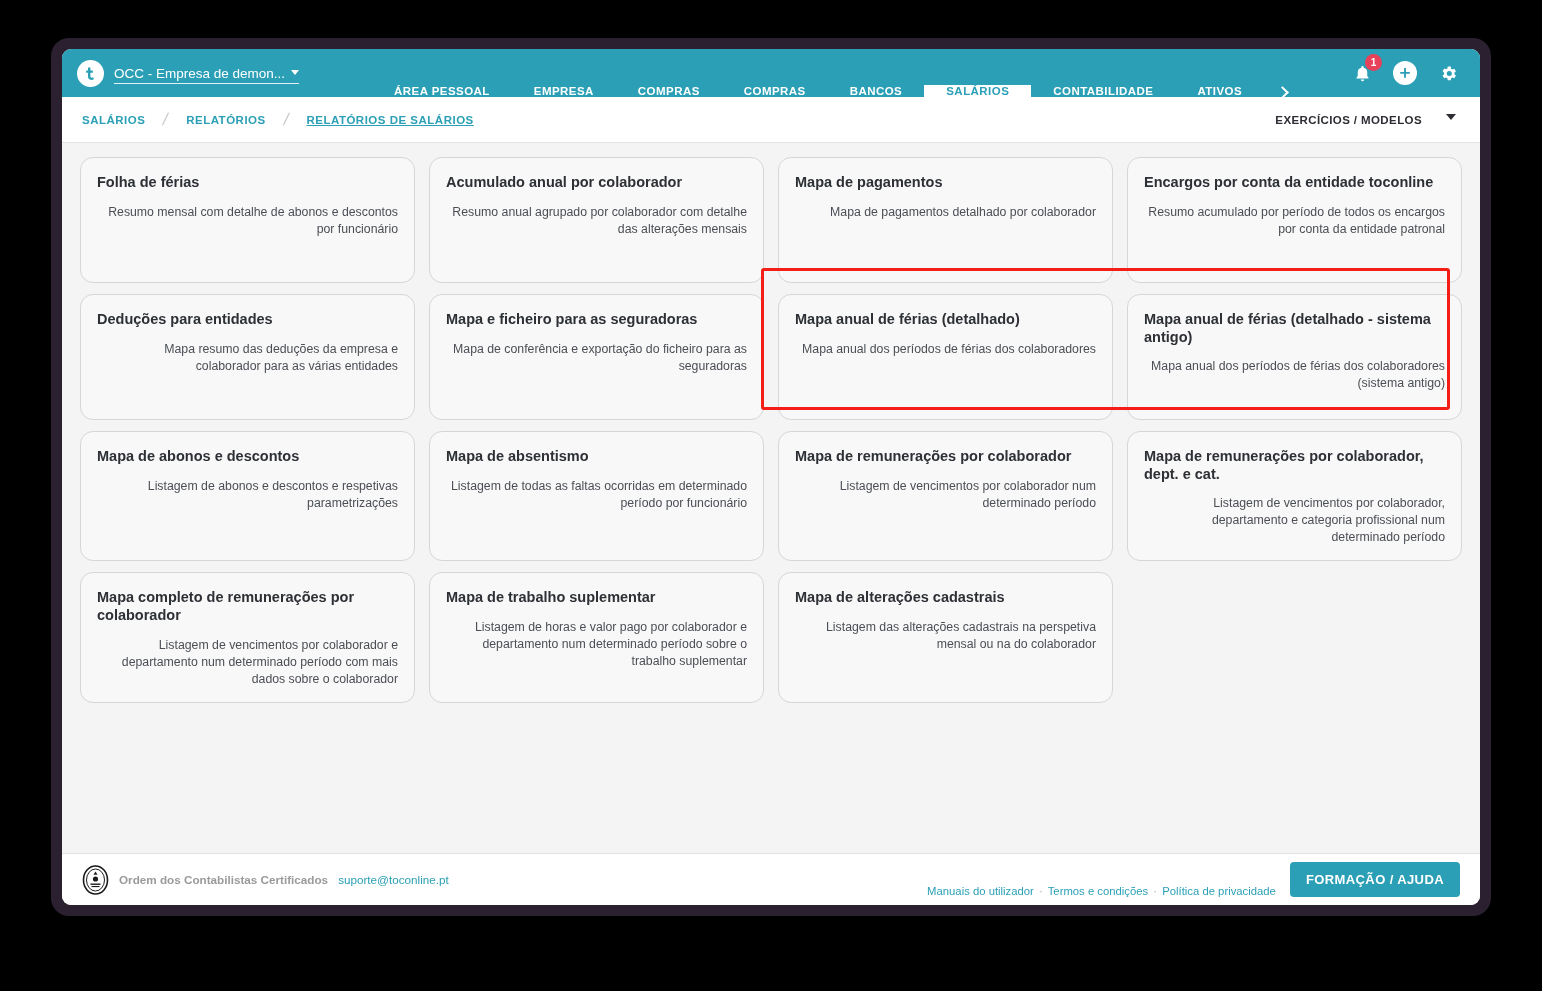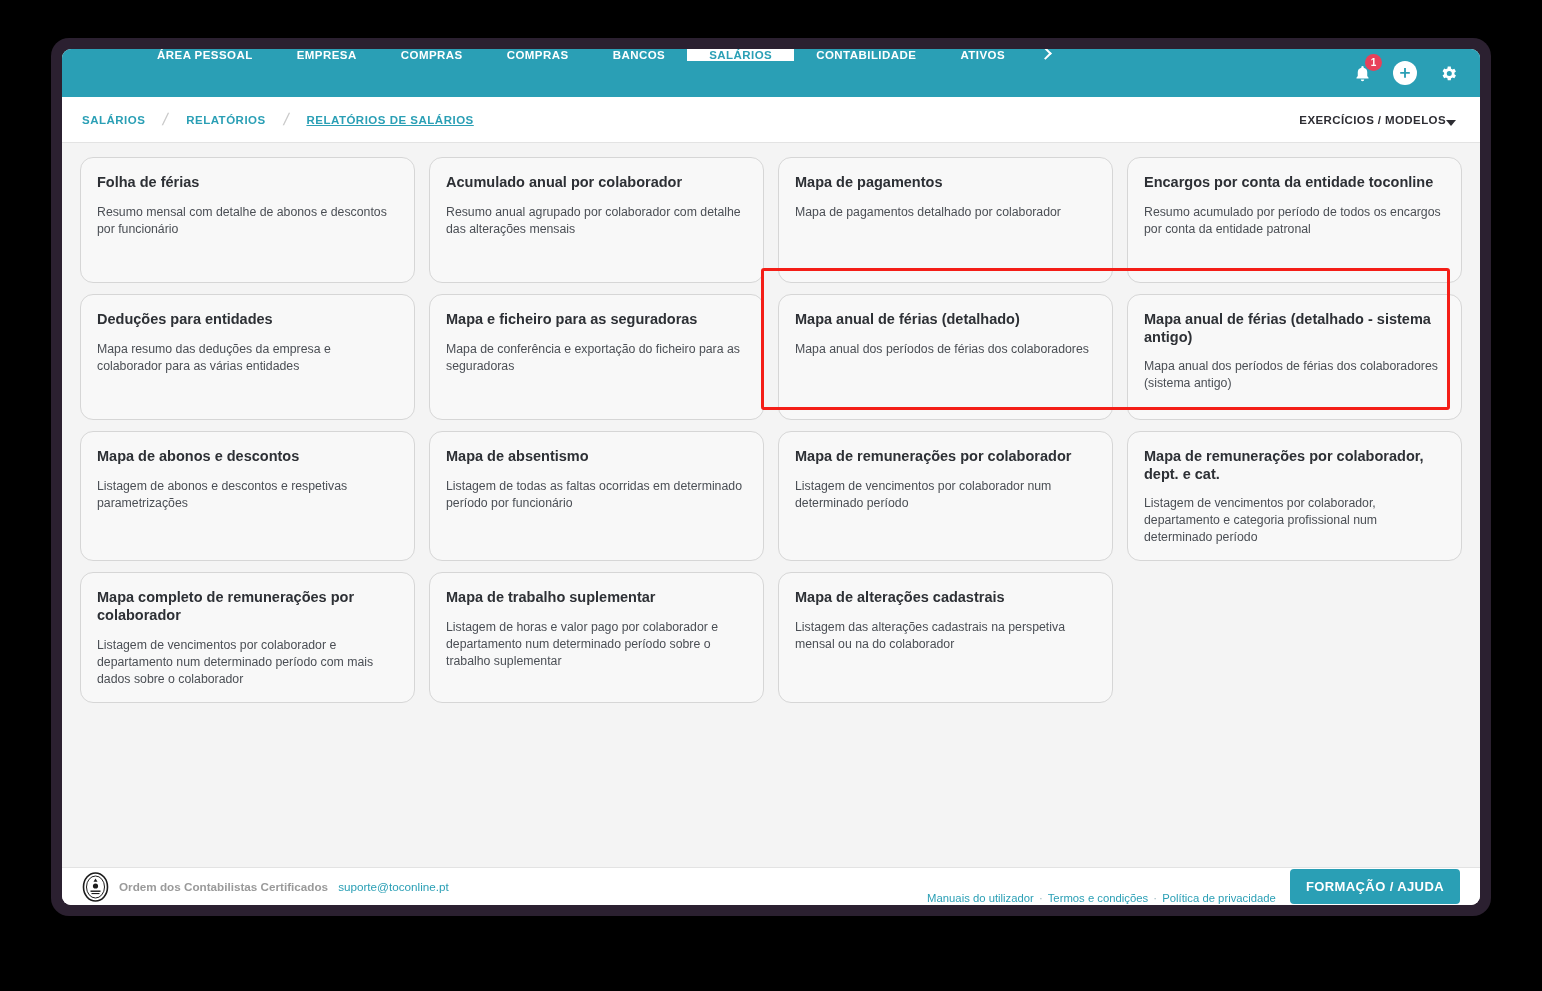--- a/index.html
+++ b/index.html
@@ -66,21 +66,21 @@
     width: 0; height: 0;
     border-left: 4.5px solid transparent;
     border-right: 4.5px solid transparent;
     border-top: 5.5px solid #ffffff;
     display: inline-block;
     margin-bottom: 1px;
   }
 
   .nav-menu {
     display: flex;
-    align-items: flex-start;
+    align-items: flex-end;
     margin-left: 73px;
     flex: 1 1 auto;
   }
   .nav-item {
     display: flex; align-items: center;
     padding: 0 22px;
     color: #ffffff;
     font-size: 11.5px;
     font-weight: bold;
     letter-spacing: 0.45px;
@@ -158,21 +158,21 @@
   .crumb-sep {
     color: #c9c9c9;
     font-size: 17px;
     font-weight: 300;
     padding: 0 18px;
     transform: skewX(-12deg);
     line-height: 1;
   }
   .crumb-right {
     margin-left: auto;
-    display: flex; align-items: flex-end; gap: 0;
+    display: flex; align-items: flex-start; gap: 24px;
     color: #2d2d33;
     font-size: 11.5px;
     font-weight: bold;
     letter-spacing: 0.4px;
     cursor: pointer;
     white-space: nowrap;
   }
   .caret-down-dark {
     width: 0; height: 0;
     border-left: 5px solid transparent;
@@ -206,34 +206,35 @@
     font-size: 14.5px;
     font-weight: bold;
     color: #2d3035;
     line-height: 1.22;
     margin-bottom: 12px;
   }
   .card-desc {
     font-size: 12.3px;
     color: #4b4f55;
     line-height: 1.38;
+    text-align: right;
   }
 
   
   .highlight-box {
     position: absolute;
     border: 3px solid #f41e17;
     border-radius: 3px;
     pointer-events: none;
   }
 
   
   .footer {
     flex: 0 0 auto;
-    height: 38px;
+    height: 52px;
     background: #ffffff;
     border-top: 1px solid #e3e3e3;
     display: flex; align-items: center;
     padding: 0 20px;
   }
   .footer-left { display: flex; align-items: center; gap: 10px; }
   .occ-seal {
     width: 27px; height: 30px;
     flex: 0 0 auto;
   }
@@ -275,20 +276,31 @@
   }
 </style>
 </head>
 <body>
 
 <div class="device-frame">
   <div class="app-window">
 
     <div class="topbar">
 
+      <div class="brand">
+        <div class="brand-logo">
+          <svg width="17" height="17" viewBox="0 0 24 24">
+            <path d="M8.5 3.5v4.2H5.9v3.1h2.6v5.6c0 3.1 1.9 4.6 4.6 4.6 1.6 0 2.9-.5 3.8-1.3l-1.3-2.5c-.5.4-1.2.7-1.9.7-1.1 0-1.8-.7-1.8-2v-5.1h3.4V7.7h-3.4V3.5z" fill="#2a9fb5"></path>
+          </svg>
+        </div>
+        <div class="company-select">
+          <span>OCC - Empresa de demon...</span>
+          <span class="caret-down"></span>
+        </div>
+      </div>
 
       <div class="nav-menu">
         <div class="nav-item">
             <span>ÁREA PESSOAL</span>
           </div>
         <div class="nav-item">
             <span>EMPRESA</span>
           </div>
         <div class="nav-item">
             <span>COMPRAS</span>

